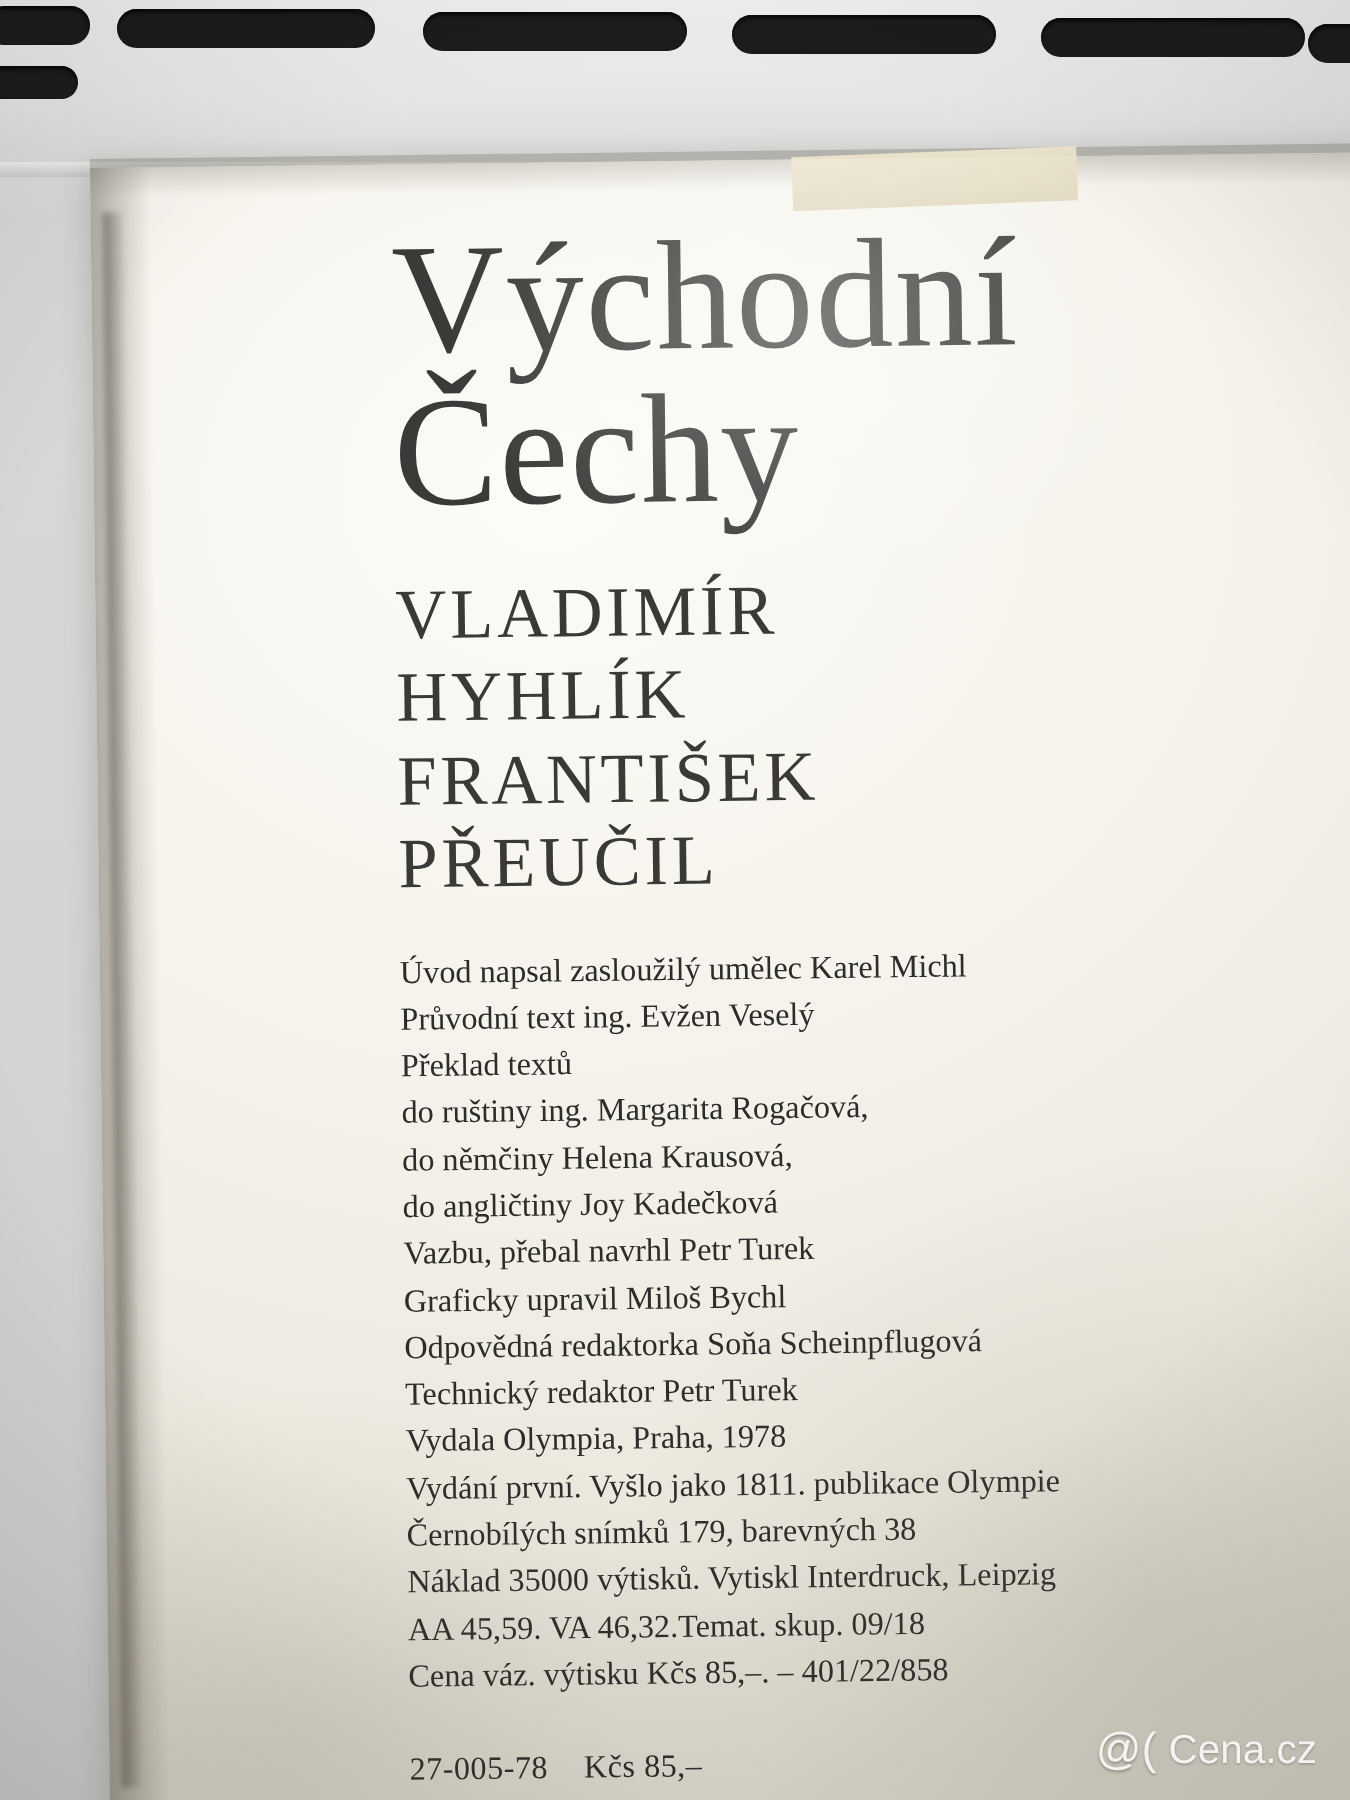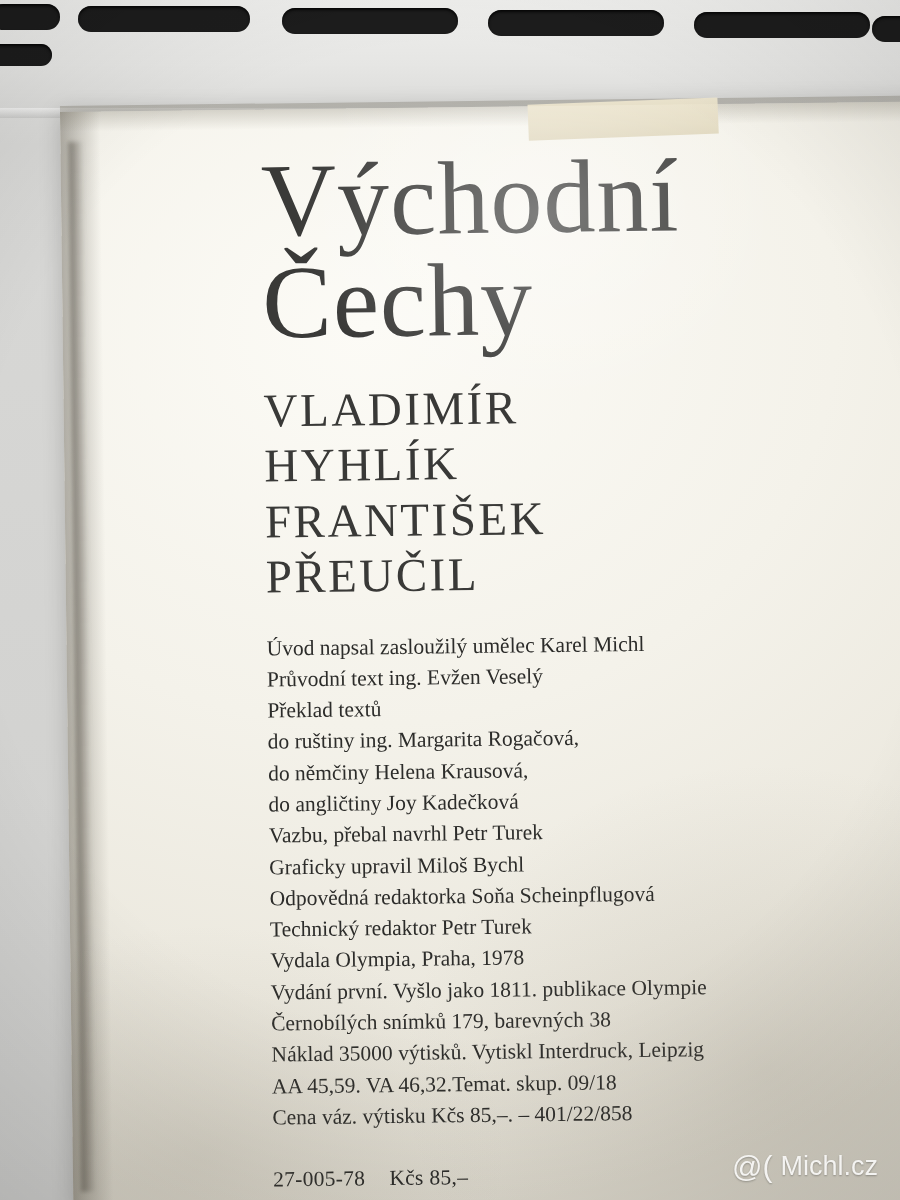--- a/index.html
+++ b/index.html
@@ -243,16 +243,16 @@
 
     </div>
 
     <div class="tex"></div>
   </div>
 
   <div class="vignette"></div>
 
   <div class="watermark">
     <span class="wm-at">@(</span>
-    <span>Michl.cz</span>
+    <span>Cena.cz</span>
   </div>
 
 </div>
 
 </body></html>

